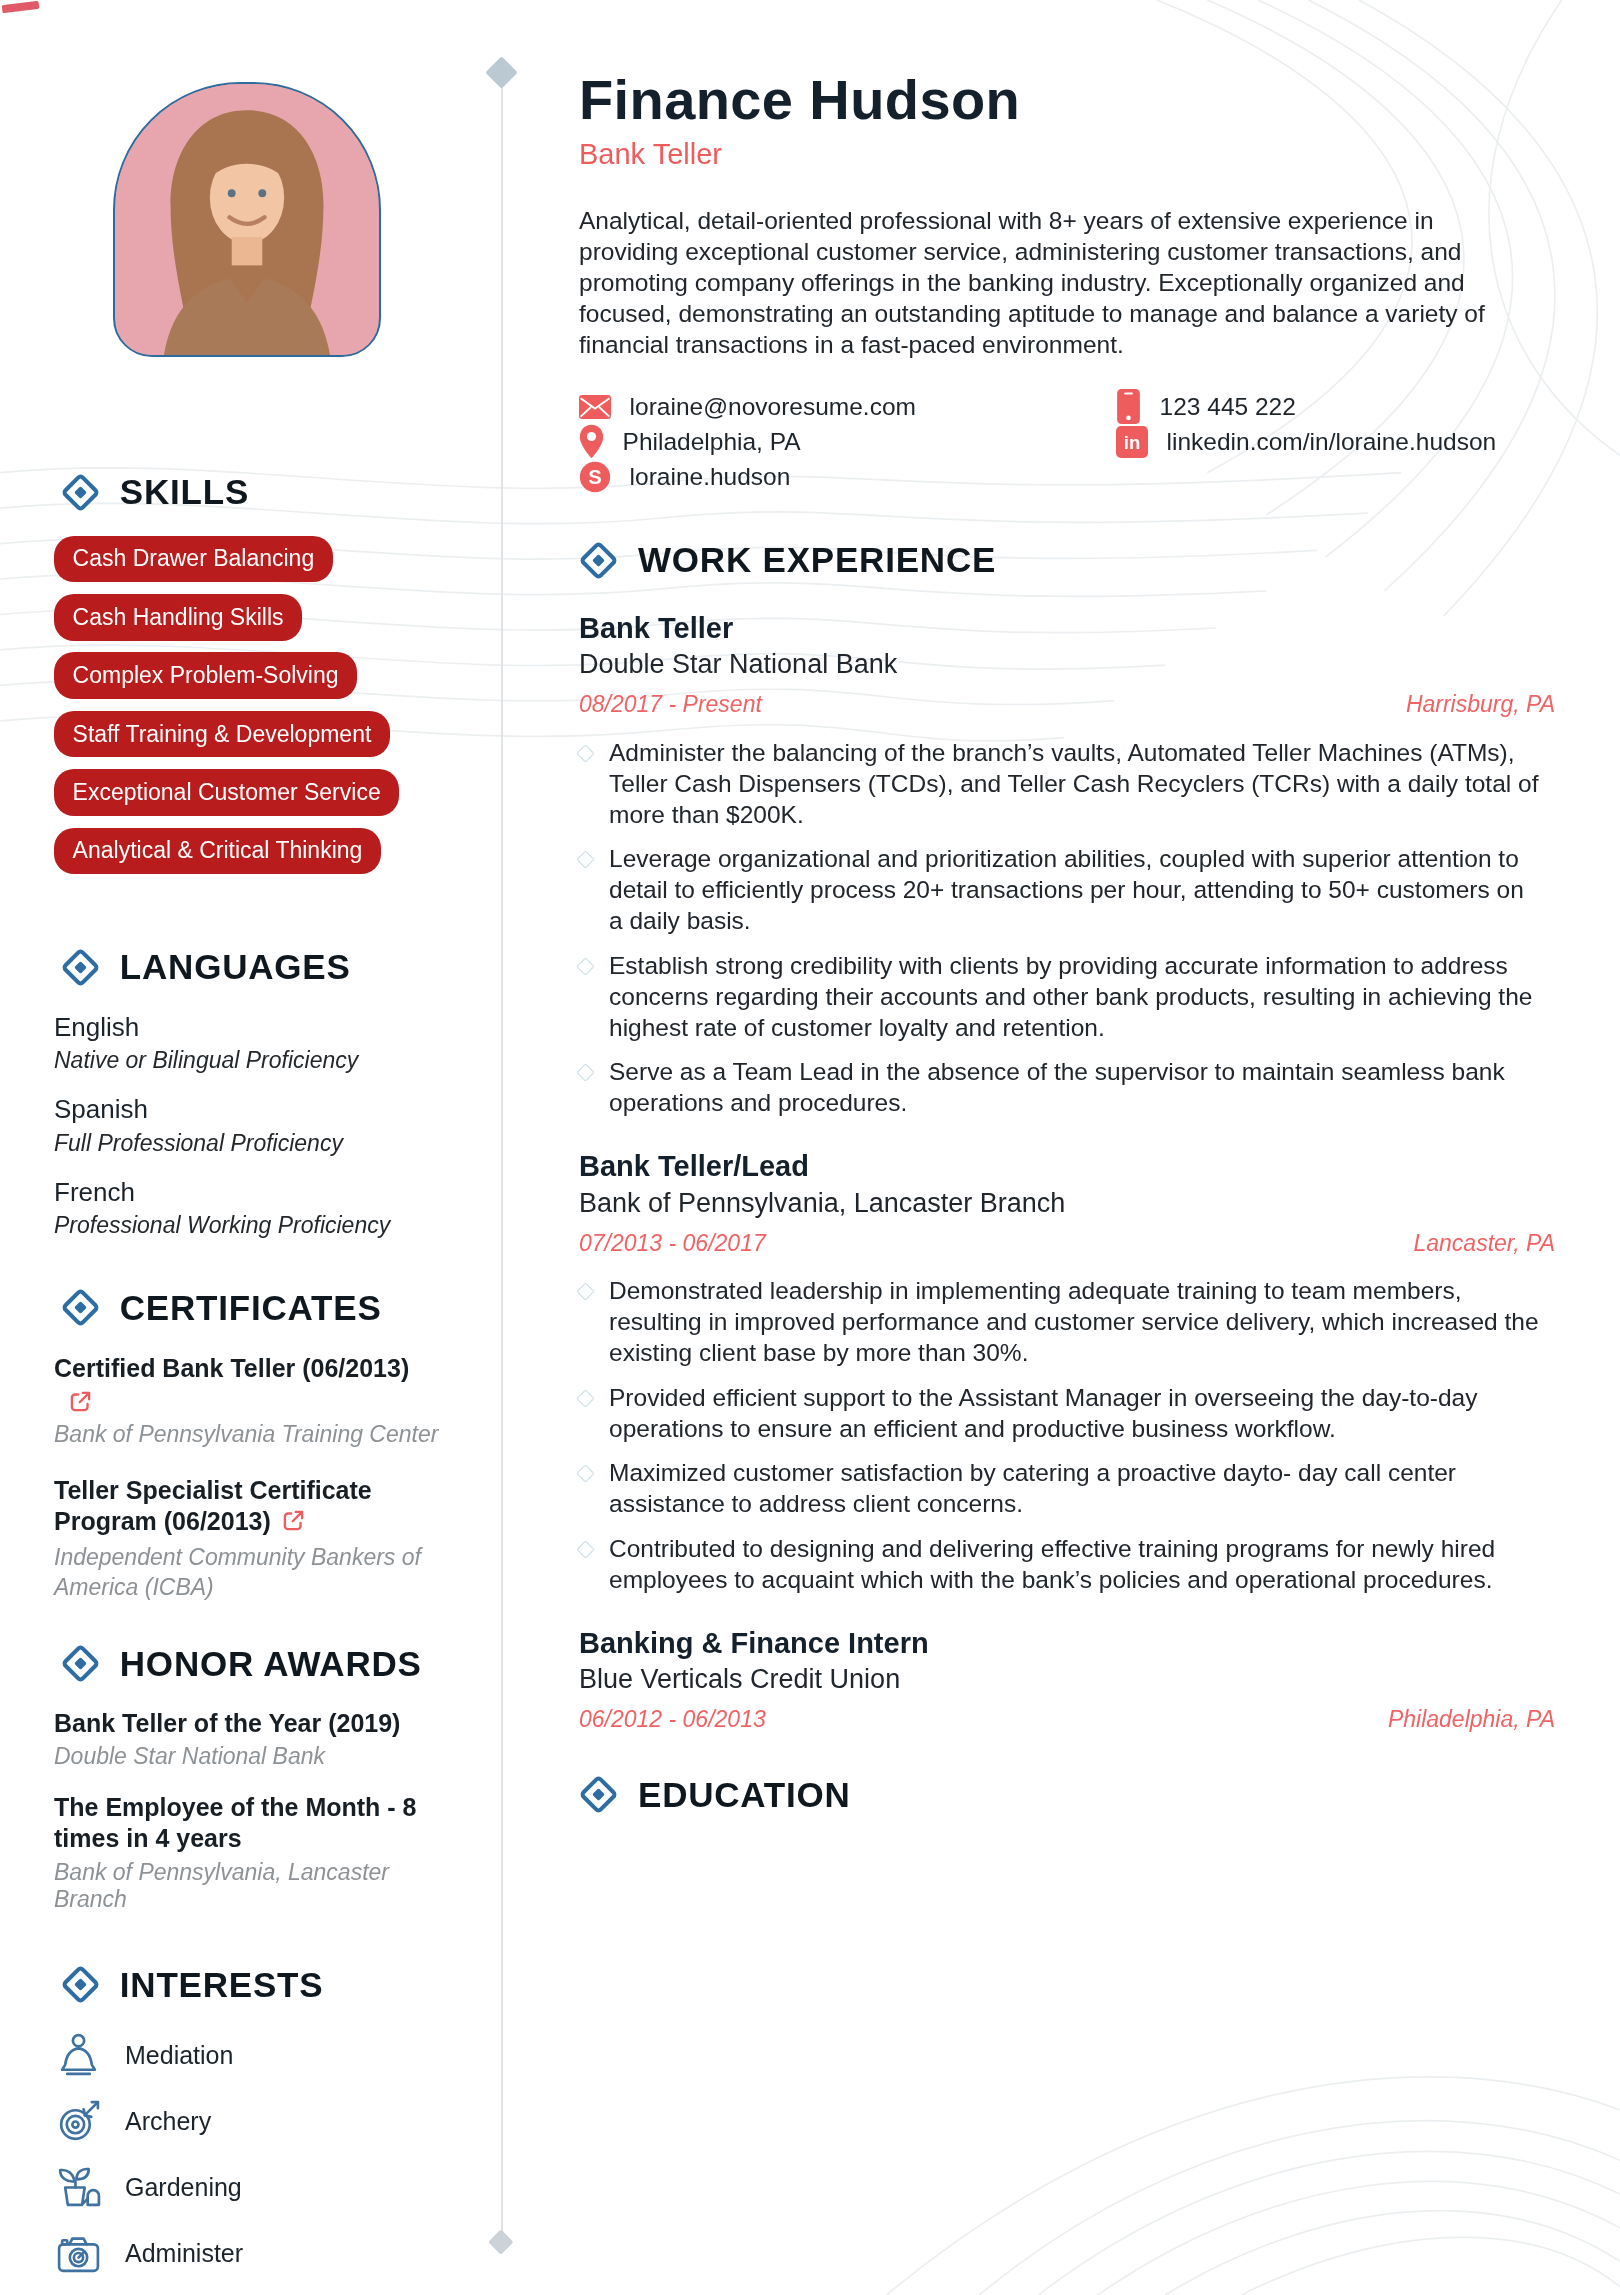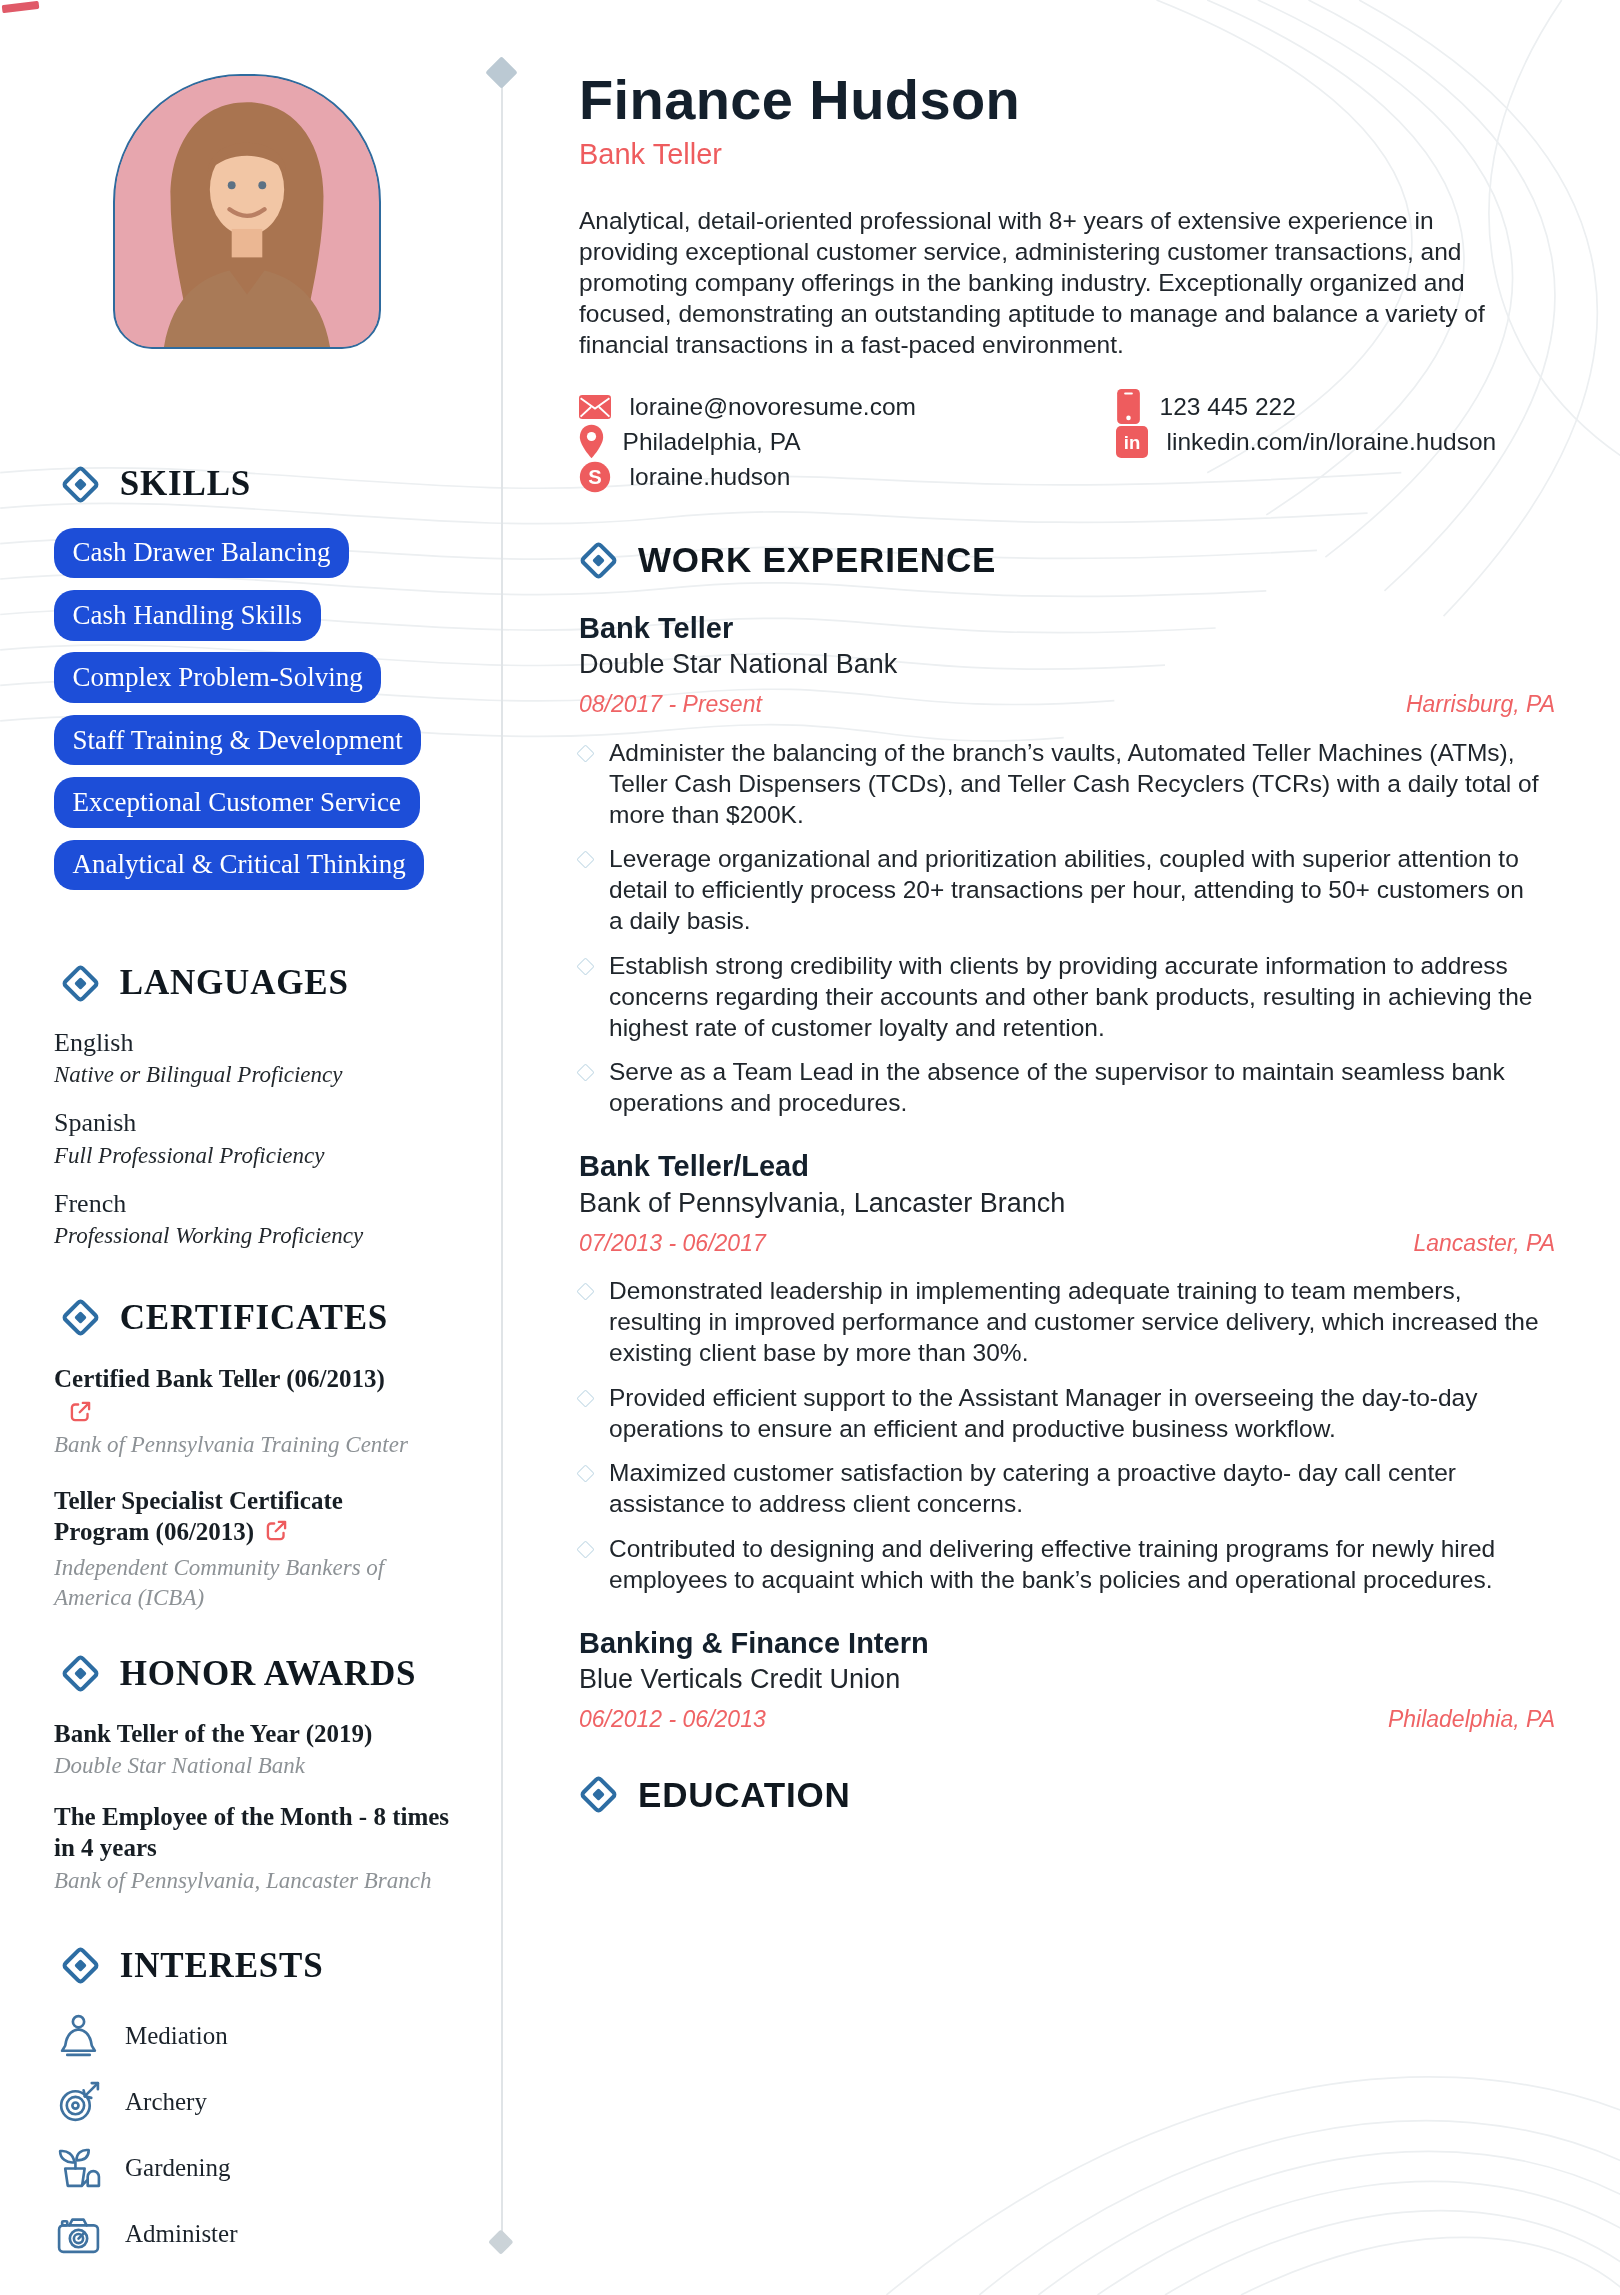--- a/index.html
+++ b/index.html
@@ -6,35 +6,35 @@
   .page{position:relative;width:1621px;height:2295px;background:#fff;overflow:hidden;
         font-family:"Liberation Sans",sans-serif;color:#1B232B;}
   .bg-swirls{position:absolute;inset:0;z-index:0;}
   .corner-accent{position:absolute;left:1.7px;top:2.5px;width:37px;height:7.6px;background:#E05A68;
         transform:rotate(-7deg);border-radius:1.7px;z-index:2;}
   .divider{position:absolute;left:501px;top:83px;width:1.7px;height:2153px;background:#E0E4E7;z-index:1;}
   .div-d{position:absolute;transform:rotate(45deg);z-index:1;border-radius:2.5px;}
   .div-d.top{left:490px;top:61px;width:23px;height:23px;background:#BBC9D3;}
   .div-d.bot{left:492px;top:2233px;width:17.7px;height:17.7px;background:#CBD3D8;}
 
-  .sidebar{position:absolute;left:54px;top:8px;width:398px;z-index:1;font-family:Liberation Serif, serif;}
+  .sidebar{position:absolute;left:54px;top:16px;width:398px;z-index:1;}
   .main{position:absolute;left:579px;top:0;width:976px;z-index:1;}
 
   .photo{margin:66px 0 0 59px;width:268px;height:275px;background:#E7A6AE;border:2.5px solid #2E6B9E;
          border-radius:128px 128px 39px 39px;overflow:hidden;box-sizing:border-box;}
   .photo svg{display:block;width:100%;height:100%;}
 
   .sec-head{display:flex;align-items:center;gap:20px;}
   .sidebar .sec-head{margin-left:6.8px;}
   .sec-head .dico{width:39px;height:39px;flex:none;}
   .sec-head h2{margin:0;font-size:35px;font-weight:800;letter-spacing:0.8px;color:#10181F;}
 
   .skills-head{margin-top:115px;}
   .pills{margin-top:23.6px;display:flex;flex-direction:column;gap:11.8px;align-items:flex-start;}
-  .pill{background:#1d4ed8;color:#fff;font-size:27px;line-height:1;padding:11.8px 18.6px;border-radius:20px;}
+  .pill{background:#b91c1c;color:#fff;font-size:23px;line-height:1;padding:11.8px 18.6px;border-radius:20px;}
 
   .langs-head{margin-top:73px;}
   .langs{margin-top:25px;}
   .lang{margin-bottom:20px;}
   .lang-name{font-size:26px;}
   .lang-level{font-size:23px;font-style:italic;margin-top:4.2px;color:#23282D;}
 
   .certs-head{margin-top:49px;}
   .certs{margin-top:25px;}
   .cert{margin-bottom:25px;}

